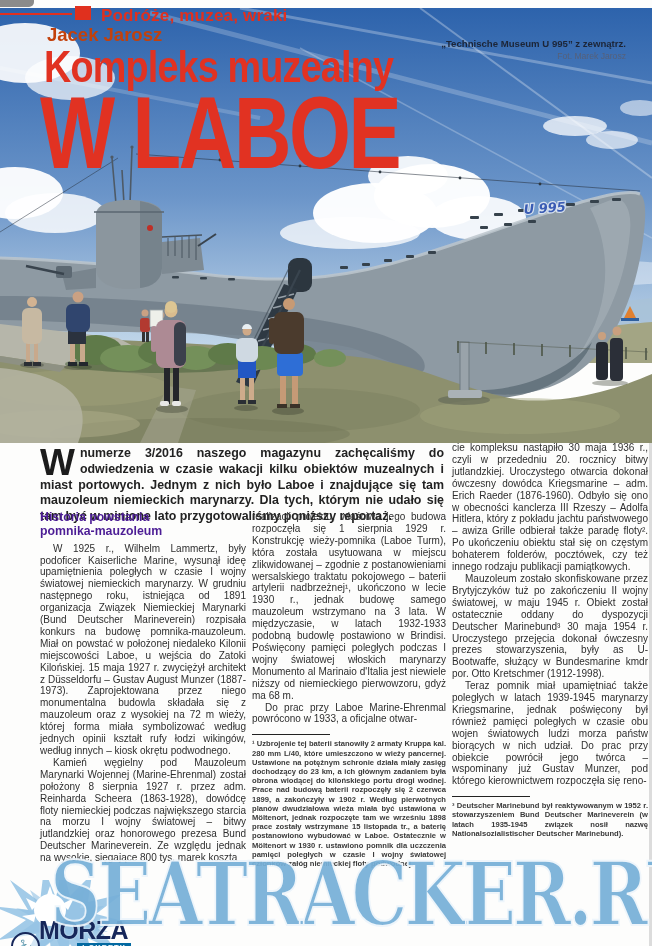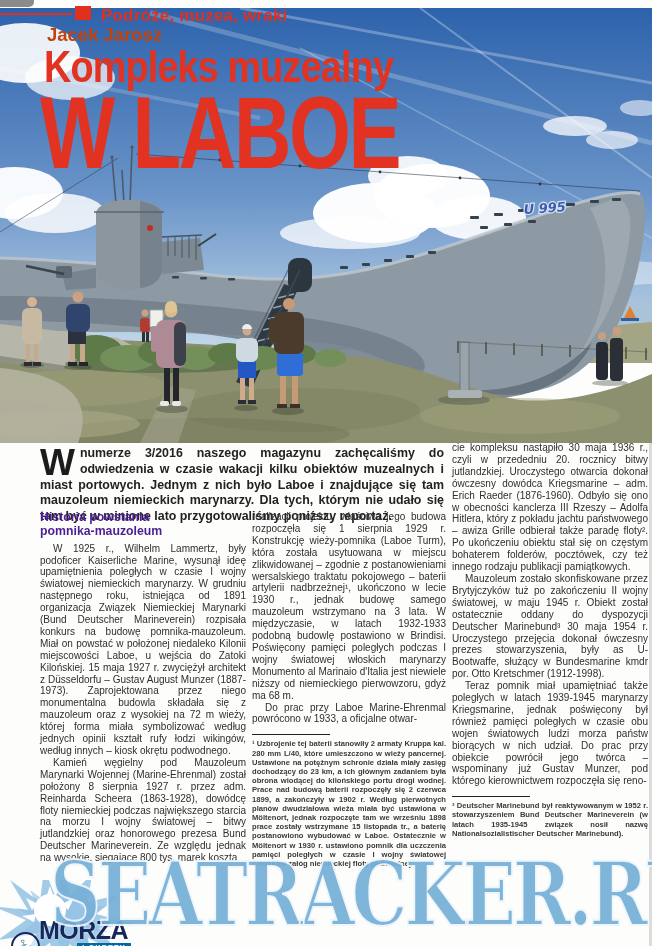--- a/index.html
+++ b/index.html
@@ -297,20 +297,24 @@
   </svg>
 
   <div class="corner-artifact"></div>
 
   <div class="kicker-rule"></div>
   <div class="kicker-marker"></div>
   <div class="kicker-label">Podróże, muzea, wraki</div>
   <div class="author">Jacek Jarosz</div>
   <div class="title-1">Kompleks muzealny</div>
   <div class="title-2">W LABOE</div>
+  <div class="caption">
+    <div class="c1">„Technische Museum U 995” z zewnątrz.</div>
+    <div class="c2">Fot. Marek Jarosz</div>
+  </div>
 
   <div class="lead">
     <span class="dropcap">W</span><span>numerze 3/2016 naszego magazynu zachęcaliśmy do odwiedzenia w czasie wakacji kilku obiektów muzealnych i miast portowych. Jednym z nich było Laboe i znajdujące się tam mauzoleum niemieckich marynarzy. Dla tych, którym nie udało się tam być w minione lato przygotowaliśmy poniższy reportaż.</span>
   </div>
 
   <div id="col1" class="col">
     <div class="col-heading">
       <div>Historia powstania</div>
       <div>pomnika-mauzoleum</div>
     </div>

